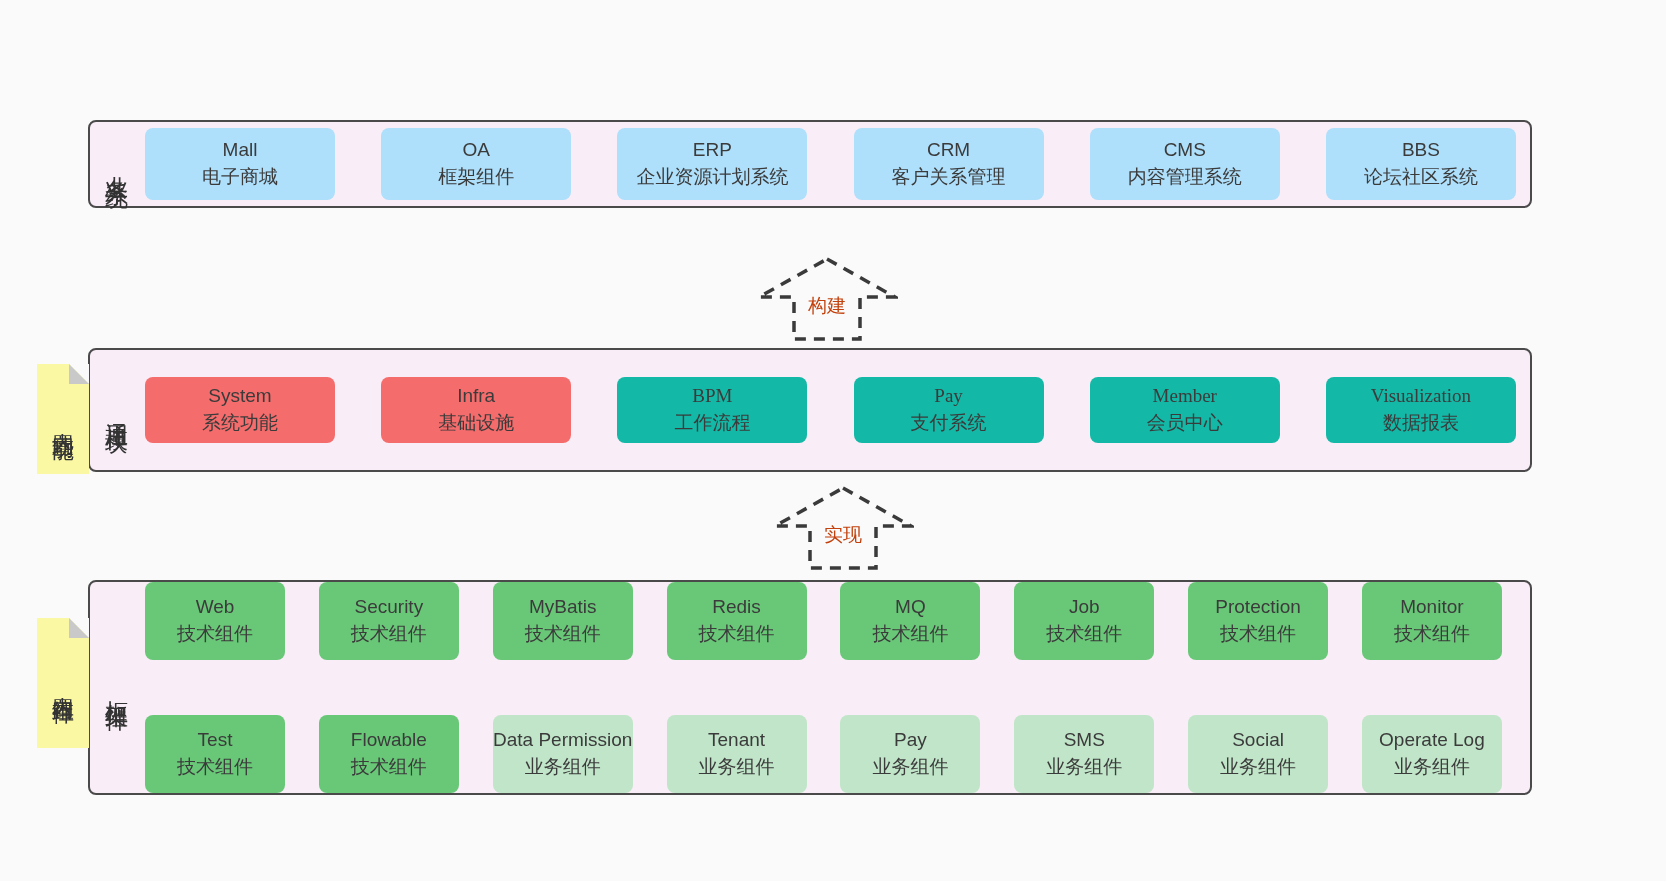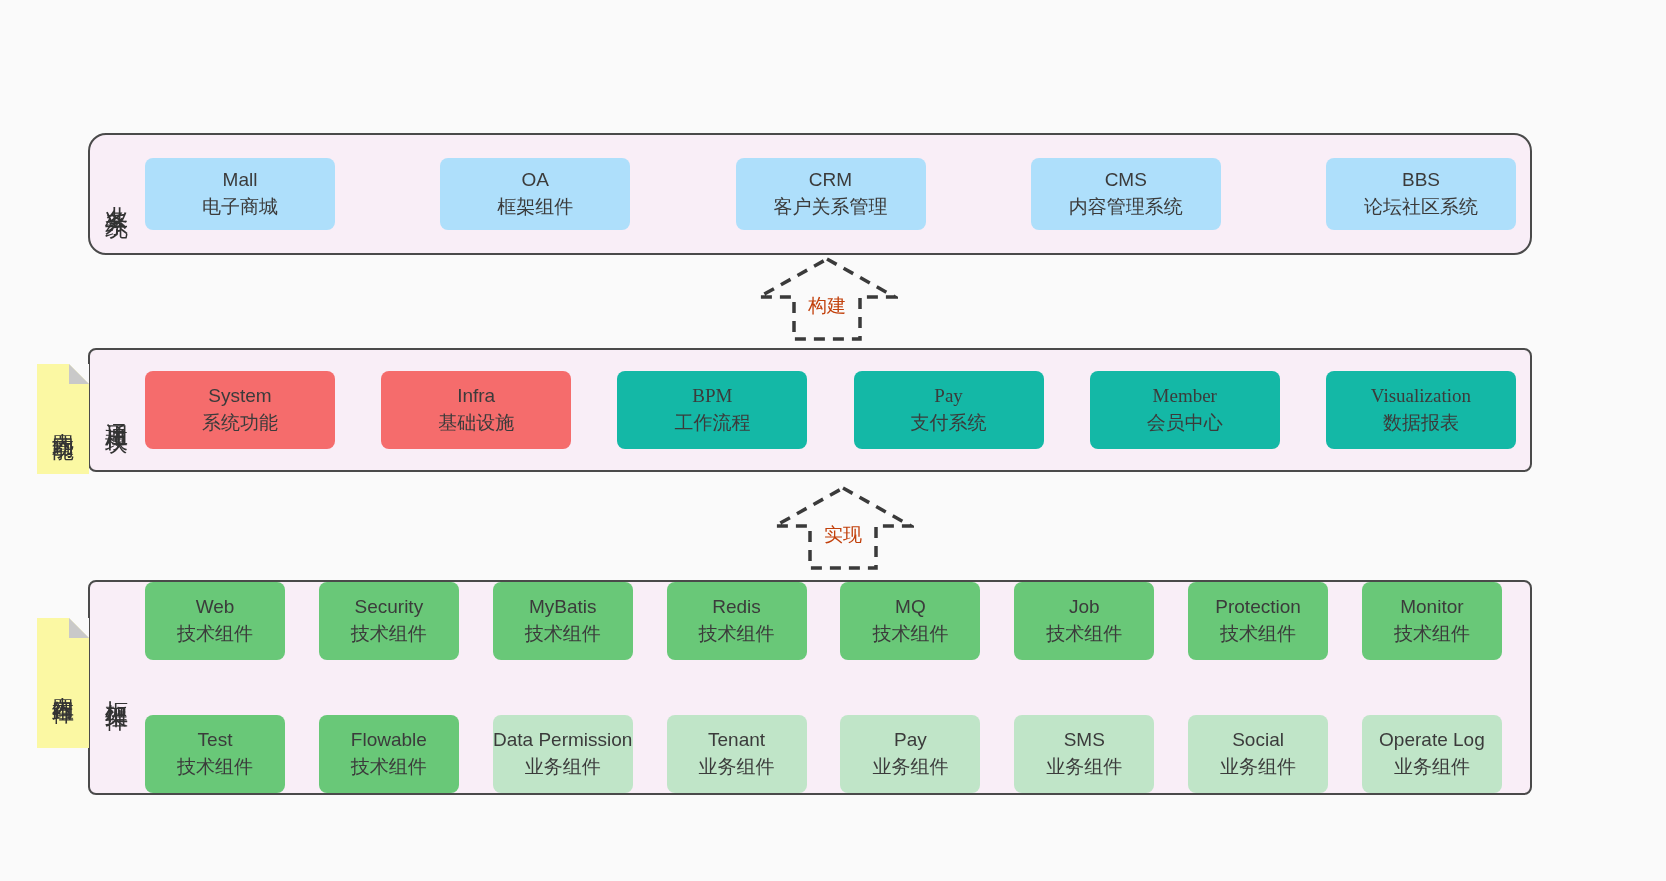--- a/index.html
+++ b/index.html
@@ -8,21 +8,21 @@
     background:#fafafa; color:#3d3d3d;
     font-family:"Liberation Sans","DejaVu Sans",sans-serif;
   }
 
   
   .panel {
     position:absolute; left:88px; width:1444px; box-sizing:border-box;
     background:#f9eef7; border:2px solid #4a4a4a; border-radius:8px;
     display:flex;
   }
-  #panel-business  { top:133px; height:122px;border-radius:18px; }
+  #panel-business  { top:120px; height:88px; }
   #panel-common    { top:348px; height:124px; }
   #panel-framework { top:580px; height:215px; }
 
   .panel-label {
     flex:0 0 55px; display:flex; align-items:center; justify-content:center;
     writing-mode:vertical-rl; text-orientation:upright;
     font-size:23px; letter-spacing:3px; color:#333;
   }
 
   .row6 {
@@ -37,21 +37,21 @@
 
   
   .box {
     border-radius:8px; display:flex; flex-direction:column;
     align-items:center; justify-content:center; text-align:center;
     font-size:19px; line-height:1.42; color:#3b3b3b;
   }
   .box .en { white-space:pre-wrap; }
   .row6 .box { width:190px; }
   #panel-business .box { height:72px; }
-  #panel-common  .box { height:78px; }
+  #panel-common  .box { height:66px; }
   .row8 .box { width:140px; height:78px; }
 
   .blue   { background:#aedffb; }
   .red    { background:#f56c6c; }
   .pink   { background:#14b8a6;font-family:Liberation Serif, serif; }
   .gdark  { background:#69c878; }
   .glight { background:#c0e5c8; }
 
   
   .sticky {
@@ -93,20 +93,24 @@
     <div class="row6">
       <div class="box blue">
         <div class="en">Mall</div>
         <div class="zh">电子商城</div>
       </div>
       <div class="box blue">
         <div class="en">OA</div>
         <div class="zh">框架组件</div>
       </div>
       <div class="box blue">
+        <div class="en">ERP</div>
+        <div class="zh">企业资源计划系统</div>
+      </div>
+      <div class="box blue">
         <div class="en">CRM</div>
         <div class="zh">客户关系管理</div>
       </div>
       <div class="box blue">
         <div class="en">CMS</div>
         <div class="zh">内容管理系统</div>
       </div>
       <div class="box blue">
         <div class="en">BBS</div>
         <div class="zh">论坛社区系统</div>

